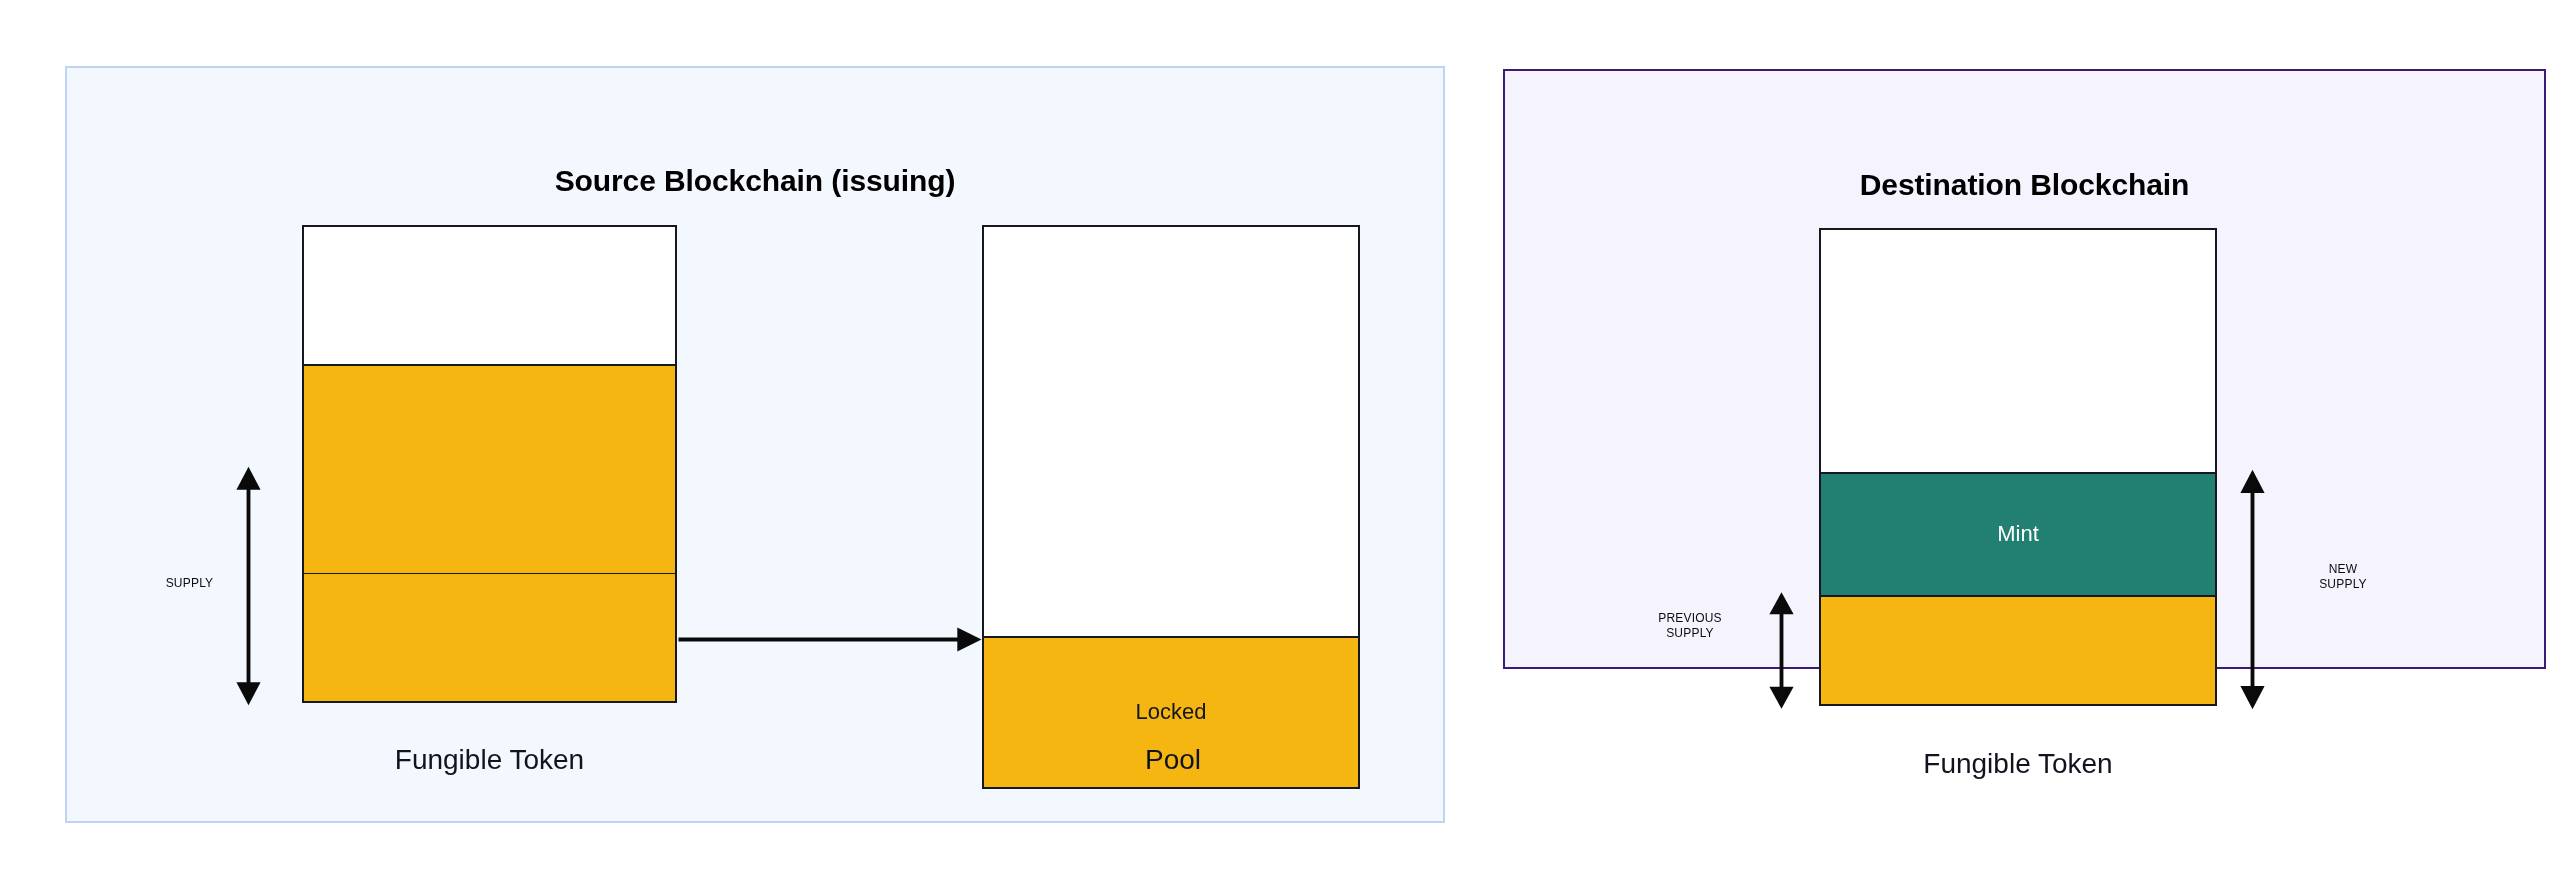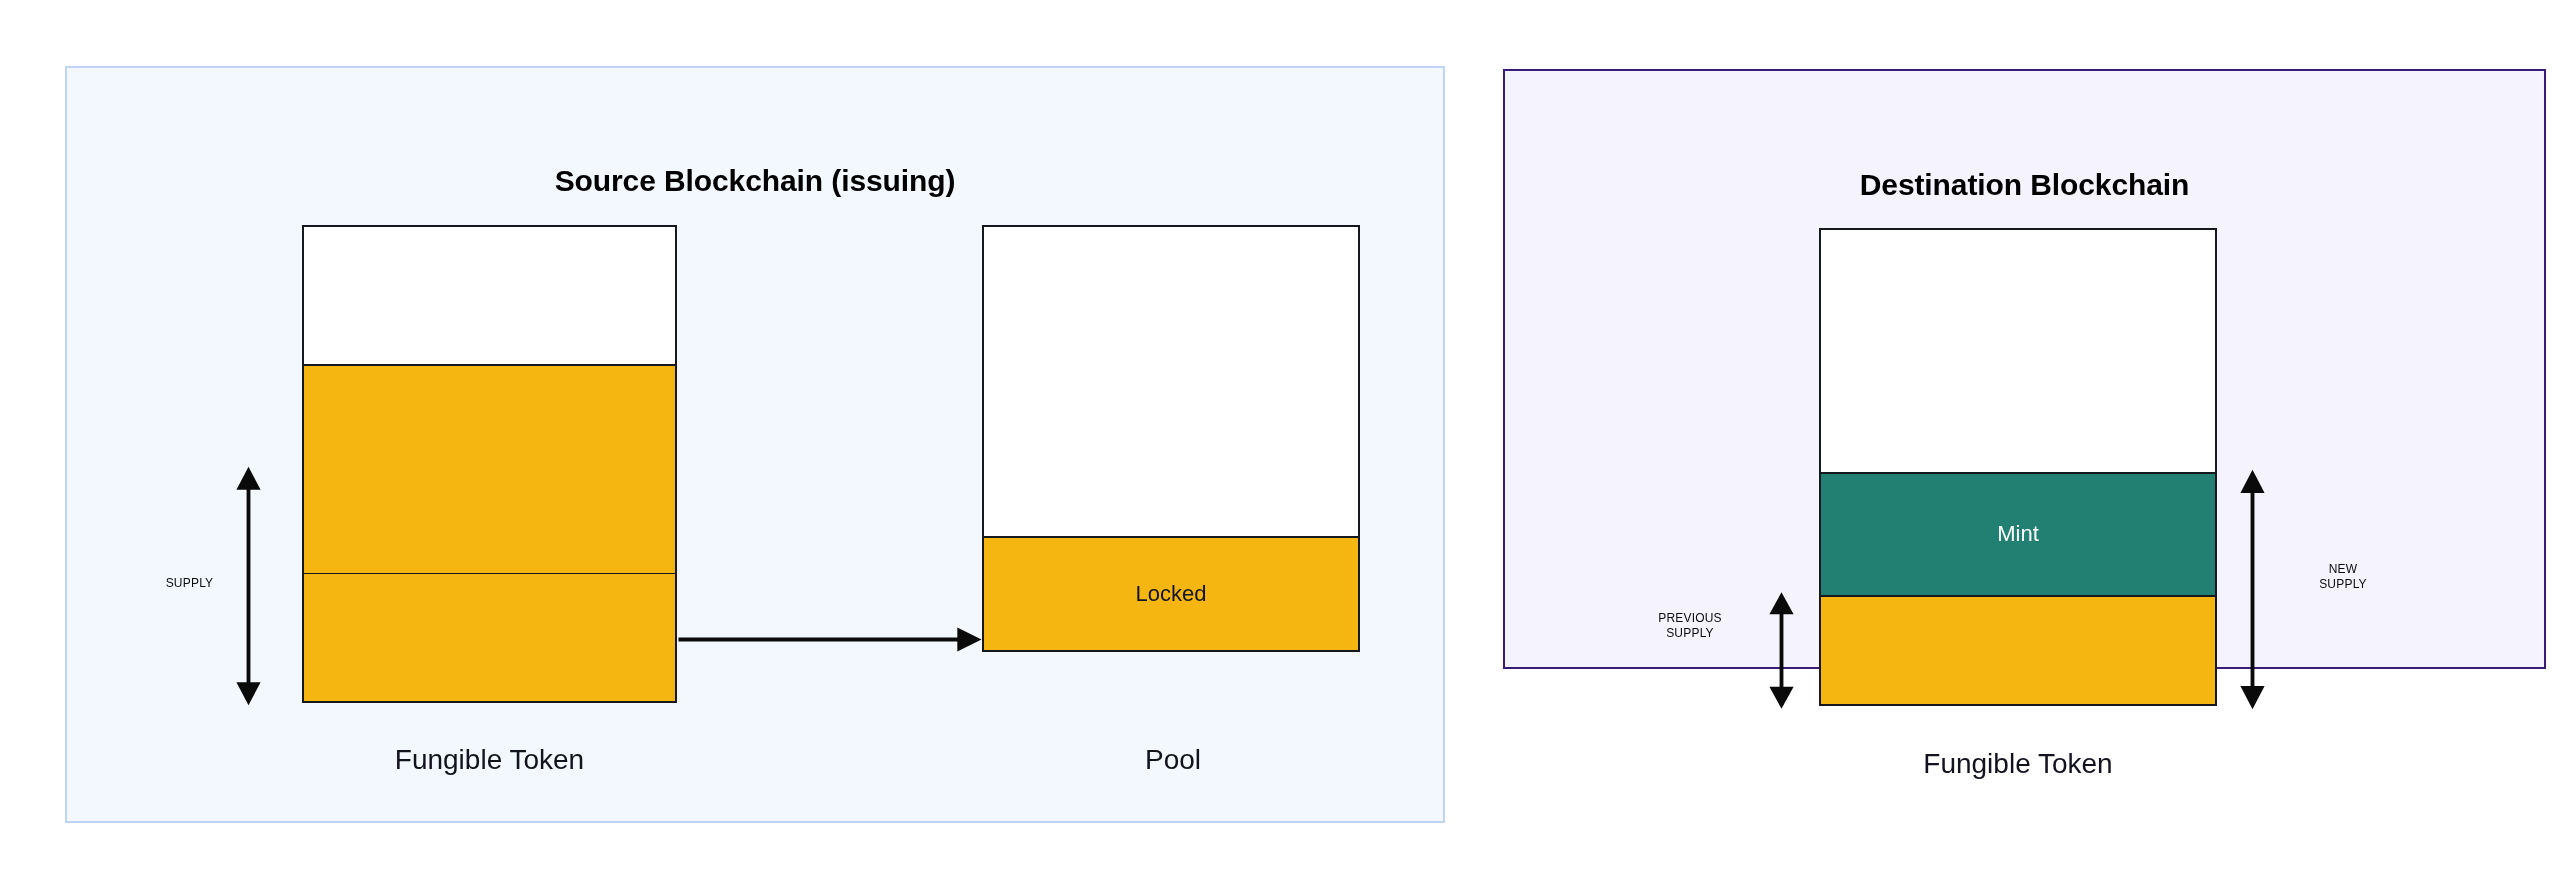--- a/index.html
+++ b/index.html
@@ -94,21 +94,21 @@
   #source-token-bar {
     left: 235px;   
     top:  157px;   
     width: 375px;
     height: 478px;
   }
   #pool-bar {
     left: 915px;  
     top:  157px;
     width: 378px;
-    height: 427px;
+    height: 564px;
   }
   #destination-token-bar {
     left: 314px;   
     top:  157px;   
     width: 398px;
     height: 478px;
   }
 
   
   .bar-caption {

